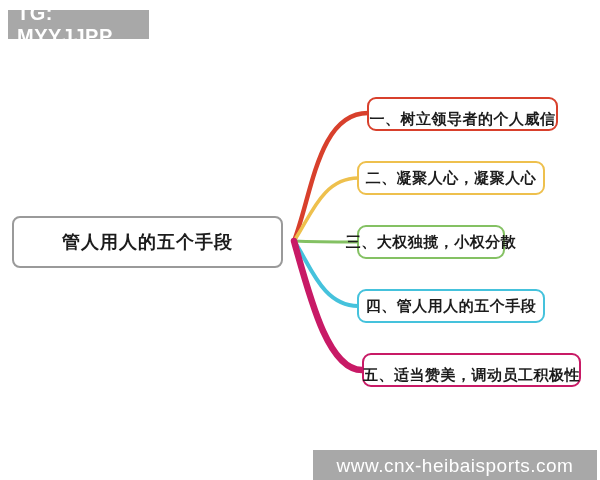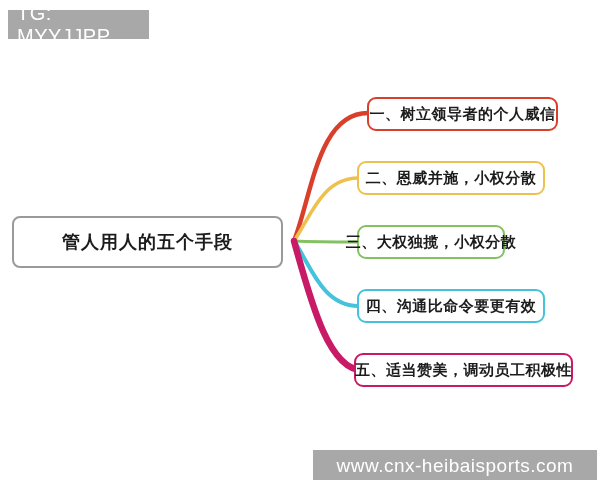--- a/index.html
+++ b/index.html
@@ -7,21 +7,21 @@
     width:600px;height:480px;position:relative;overflow:hidden;
     background:#ffffff;
     font-family:"Liberation Sans","DejaVu Sans",sans-serif;
   }
   .canvas{position:absolute;inset:0;width:600px;height:480px;}
 
   
   .tg-badge{
     position:absolute;left:8px;top:10px;width:141px;height:29px;
     display:flex;align-items:center;padding-left:9px;box-sizing:border-box;
-    color:#ffffff;font-size:20px;letter-spacing:.5px;
+    color:#ffffff;font-size:20px;letter-spacing:.5px;font-weight:bold;
   }
 
   
   .watermark{
     position:absolute;left:313px;top:438px;width:284px;height:32px;
     display:flex;align-items:center;justify-content:center;
     color:#ffffff;font-size:19px;letter-spacing:.5px;
   }
 
   
@@ -37,25 +37,25 @@
   }
 
   
   .branch-box{
     position:absolute;height:34px;background:#ffffff;
     border:2px solid #888;border-radius:9px;box-sizing:border-box;
     display:flex;align-items:center;justify-content:center;
     font-size:15px;font-weight:bold;color:#1c1c1c;letter-spacing:.5px;
     white-space:nowrap;
   }
-  .b1{left:367px;top:97px; width:191px;}
+  .b1{left:367px;top:97px; width:191px;align-items:flex-end;}
   .b2{left:357px;top:161px;width:188px;}
   .b3{left:357px;top:225px;width:148px;}
   .b4{left:357px;top:289px;width:188px;}
-  .b5{left:354px;top:353px;width:219px;}
+  .b5{left:362px;top:353px;width:219px;align-items:flex-end;}
 </style>
 </head>
 <body>
 
 <div class="canvas">
 
   <svg class="links" viewBox="0 0 600 480" xmlns="http://www.w3.org/2000/svg">
     <path d="M294,241 C312,195 318,113 368,113" fill="none" stroke="#d8402c" stroke-width="4.5" stroke-linecap="round"></path>
     <path d="M294,241 C310,218 322,178 358,178" fill="none" stroke="#eec04d" stroke-width="3.5" stroke-linecap="round"></path>
     <path d="M294,241 C315,242 335,242 358,242" fill="none" stroke="#84c163" stroke-width="3" stroke-linecap="round"></path>
@@ -68,27 +68,27 @@
   </div>
 
   <div class="central-box" style="border-color: rgb(154, 154, 154);">
     <span>管人用人的五个手段</span>
   </div>
 
   <div class="branch-box b1" style="border-color: rgb(216, 64, 44);">
     <span>一、树立领导者的个人威信</span>
   </div>
   <div class="branch-box b2" style="border-color: rgb(238, 192, 77);">
-    <span>二、恩威并施，小权分散</span>
+    <span>二、凝聚人心，凝聚人心</span>
   </div>
   <div class="branch-box b3" style="border-color: rgb(132, 193, 99);">
     <span>三、大权独揽，小权分散</span>
   </div>
   <div class="branch-box b4" style="border-color: rgb(69, 194, 220);">
-    <span>四、沟通比命令要更有效</span>
+    <span>四、管人用人的五个手段</span>
   </div>
   <div class="branch-box b5" style="border-color: rgb(200, 26, 102);">
     <span>五、适当赞美，调动员工积极性</span>
   </div>
 
   <div class="watermark" style="background: rgb(168, 168, 168); margin-top: 12px;">
     <span>www.cnx-heibaisports.com</span>
   </div>
 
 </div>

